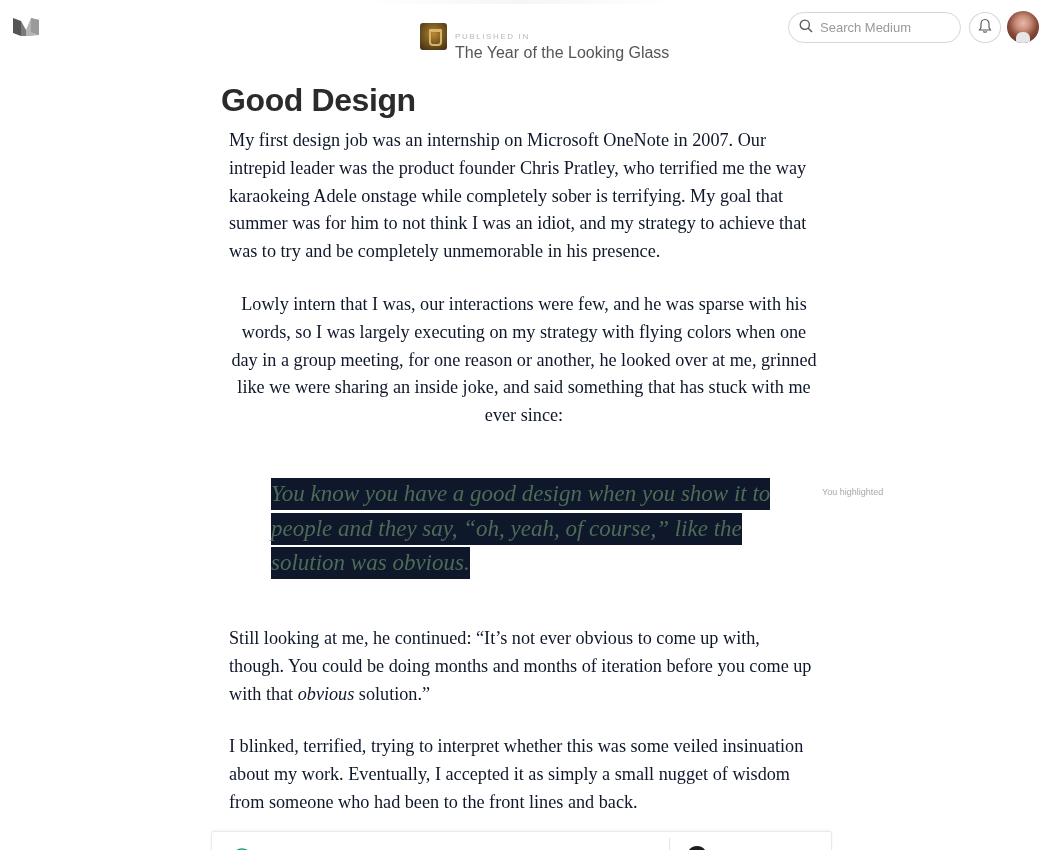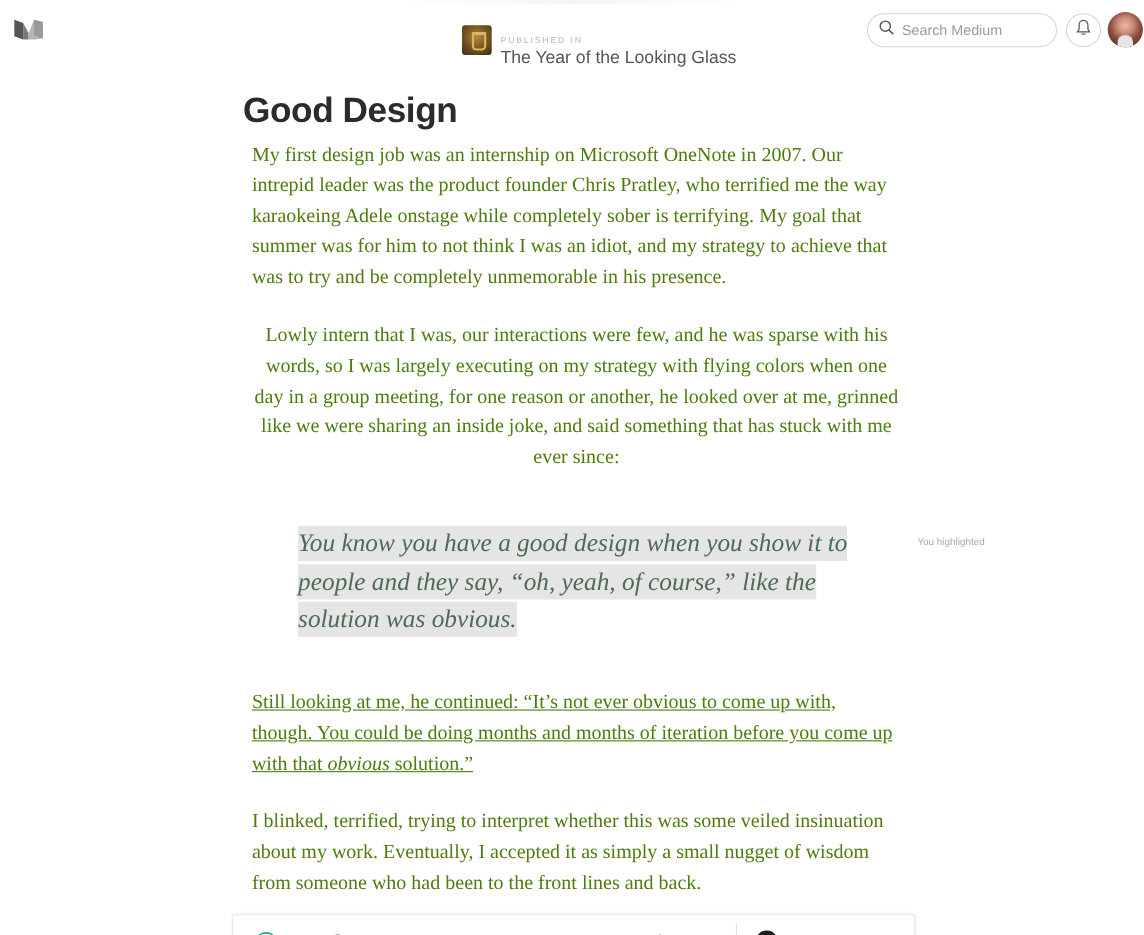--- a/index.html
+++ b/index.html
@@ -18,30 +18,30 @@
     .pub-name { font-size: 16px; color: #555; display: block; margin-top: 4px; }
 
     .search { position: absolute; left: 788px; top: 12px; width: 173px; height: 31px; border: 1px solid #d6d6d6; border-radius: 16px; display: flex; align-items: center; padding-left: 10px; cursor: text; }
     .search input { border: none; outline: none; background: transparent; font-family: "Liberation Sans", sans-serif; font-size: 13px; color: #333; margin-left: 7px; width: 130px; }
     .search input::placeholder { color: #9a9a9a; }
     .bell { position: absolute; left: 969px; top: 12px; width: 32px; height: 31px; border: 1px solid #d6d6d6; border-radius: 50%; display: flex; align-items: center; justify-content: center; cursor: pointer; }
     .avatar { position: absolute; left: 1007px; top: 11px; width: 32px; height: 32px; border-radius: 50%; overflow: hidden; cursor: pointer;
       background: radial-gradient(circle at 50% 38%, #e8b8a6 0%, #c98d7a 28%, #8a4a3a 55%, #4a2a24 100%); }
     .avatar::after { content: ""; position: absolute; left: 9px; top: 21px; width: 14px; height: 11px; border-radius: 6px 6px 0 0; background: #e6e6e6; }
     h1.title { position: absolute; left: 221px; top: 82px; font-family: "Liberation Sans", sans-serif; font-weight: 700; font-size: 32px; color: #2b2b2b; letter-spacing: -0.4px; }
-    .para { position: absolute; left: 229px; width: 590px; font-family: "Liberation Serif", serif; font-size: 18.2px; line-height: 27.8px; color: #4d7c0f; }
+    .para { position: absolute; left: 229px; width: 590px; font-family: "Liberation Serif", serif; font-size: 18.2px; line-height: 27.8px; color: #0f172a; }
     .p1 { top: 127px; }
     .p2 { top: 291px; text-align: center; }
-    .p3 { top: 625px; text-decoration: underline; }
+    .p3 { top: 625px; }
     .p4 { top: 733px; }
     .para em { font-style: italic; }
 
     .pullquote { position: absolute; left: 271px; top: 477px; width: 530px; font-family: "Liberation Serif", serif; font-style: italic; font-size: 23px; line-height: 34.5px; color: #557055; }
-    .pullquote mark { background: #e5e5e5; color: #4d6b57; padding: 3px 0 4px 0; }
-    .hl-note { position: absolute; left: 822px; top: 487px; font-size: 9px; color: #a8a8a8; margin-left: 12px; }
+    .pullquote mark { background: #0f172a; color: #4d6b57; padding: 3px 0 4px 0; }
+    .hl-note { position: absolute; left: 822px; top: 487px; font-size: 9px; color: #a8a8a8; }
 
     
     .bottombar { position: absolute; left: 211px; top: 831px; width: 621px; height: 40px; background: #fff; border: 1px solid #e9e9e9; border-radius: 3px; box-shadow: 0 -1px 3px rgba(0,0,0,0.05); }
     .bb-icon { position: absolute; top: 14px; cursor: pointer; }
     .bb-sep { position: absolute; left: 457px; top: 6px; width: 1px; height: 30px; background: #e4e4e4; }
   </style>
 </head>
 <body>
 
 <div class="topbar">

